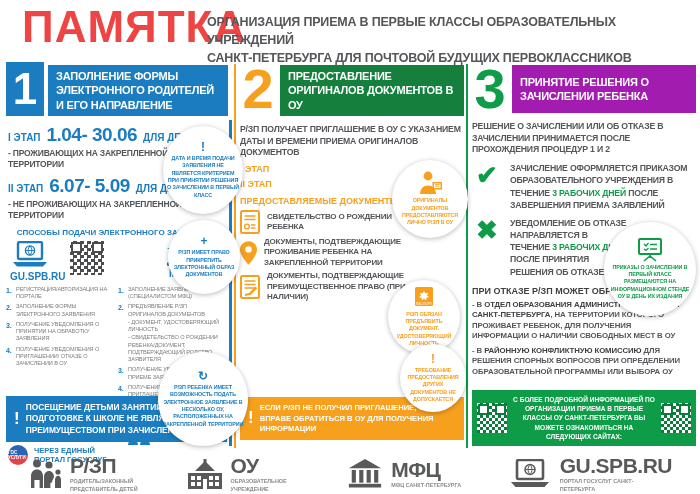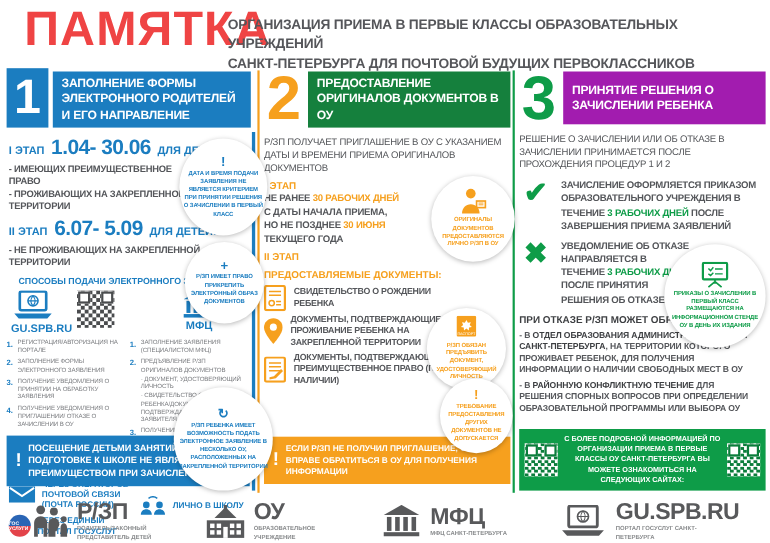--- a/index.html
+++ b/index.html
@@ -45,21 +45,21 @@
   .sub{margin-top:1px}
   .chan-row{display:flex;align-items:center;gap:6px;margin:4px 0 0 2px}
   .chan-txt{font-size:7.5px;font-weight:bold;color:#1b7dc0;line-height:1.25;width:110px}
   .school-row{display:flex;align-items:center;gap:5px}
   .warn-box{position:absolute;left:0;bottom:10px;display:flex;align-items:center;gap:6px;color:#fff;
             font-weight:bold;padding:6px 8px;line-height:1.35}
   .warn-box .bang{font-size:17px}
   .warn-box.blue{background:#1b7dc0;width:205px;font-size:8.4px}
   .warn-box.orangebg{background:#f6a01e;width:208px;font-size:7.6px;bottom:12px}
   
-  .intro{font-size:8.7px;line-height:1.35;font-weight:normal;letter-spacing:-0.2px;margin:2px 0 4px;color:#54565a}
+  .intro{font-size:8.7px;line-height:1.35;font-weight:bold;letter-spacing:-0.2px;margin:2px 0 4px;color:#54565a}
   .etap{font-size:9px;font-weight:bold;color:#f6a01e;margin-top:5px}
   .o-lines{font-size:8.7px;font-weight:bold;line-height:1.4;color:#54565a;width:158px;letter-spacing:-0.2px}
   .o-lines.w{width:224px}
   .hl{color:#f6a01e}
   .docs-title{font-size:9px;font-weight:bold;color:#f6a01e;margin:7px 0 4px}
   .doc-row{display:flex;align-items:center;gap:7px;margin:3px 0;width:170px}
   .doc-txt{font-size:8px;font-weight:bold;line-height:1.3;color:#54565a;letter-spacing:-0.2px}
   
   .mark-row{display:flex;gap:8px;margin-top:6px}
   .mark{font-size:26px;font-weight:bold;color:#0e9c48;line-height:1;flex:0 0 30px;text-align:center}
@@ -118,21 +118,20 @@
       <div class="num-tile">1</div>
       <div class="title-bar blue">ЗАПОЛНЕНИЕ ФОРМЫ ЭЛЕКТРОННОГО РОДИТЕЛЕЙ И ЕГО НАПРАВЛЕНИЕ</div>
     </div>
 
     <div class="stage-row">
       <span class="stage-lab">I ЭТАП</span>
       <span class="stage-dates">1.04- 30.06</span>
       <span class="stage-for">ДЛЯ ДЕТЕЙ:</span>
     </div>
     <div class="bullets">
-      <div>- ИМЕЮЩИХ ПРЕИМУЩЕСТВЕННОЕ ПРАВО</div>
       <div>- ПРОЖИВАЮЩИХ НА ЗАКРЕПЛЕННОЙ ТЕРРИТОРИИ</div>
     </div>
 
     <div class="stage-row">
       <span class="stage-lab">II ЭТАП</span>
       <span class="stage-dates">6.07- 5.09</span>
       <span class="stage-for">ДЛЯ ДЕТЕЙ:</span>
     </div>
     <div class="bullets wide">
       <div>- НЕ ПРОЖИВАЮЩИХ НА ЗАКРЕПЛЕННОЙ ТЕРРИТОРИИ</div>
@@ -227,26 +226,20 @@
 
   <section class="col col2">
     <div class="step-head">
       <div class="big-num orange">2</div>
       <div class="title-bar orange">ПРЕДОСТАВЛЕНИЕ ОРИГИНАЛОВ ДОКУМЕНТОВ В ОУ</div>
     </div>
 
     <div class="intro">Р/ЗП ПОЛУЧАЕТ ПРИГЛАШЕНИЕ В ОУ С УКАЗАНИЕМ ДАТЫ И ВРЕМЕНИ ПРИЕМА ОРИГИНАЛОВ ДОКУМЕНТОВ</div>
 
     <div class="etap">I ЭТАП</div>
-    <div class="o-lines">
-      <span>НЕ РАНЕЕ </span><span class="hl">30 РАБОЧИХ ДНЕЙ</span><br>
-      <span>С ДАТЫ НАЧАЛА ПРИЕМА,</span><br>
-      <span>НО НЕ ПОЗДНЕЕ </span><span class="hl">30 ИЮНЯ</span><br>
-      <span>ТЕКУЩЕГО ГОДА</span>
-    </div>
 
     <div class="etap">II ЭТАП</div>
 
     <div class="docs-title">ПРЕДОСТАВЛЯЕМЫЕ ДОКУМЕНТЫ:</div>
 
     <div class="doc-row">
       <span>
         <svg width="20" height="24" viewBox="0 0 20 24">
             <rect x="1" y="1" width="18" height="22" rx="1.5" fill="none" stroke="#f6a01e" stroke-width="2"></rect>
             <path d="M4.5 6h11M4.5 9.5h11" stroke="#f6a01e" stroke-width="1.4"></path>
@@ -302,21 +295,21 @@
       <div class="g-txt" style="width:118px">
         <span>УВЕДОМЛЕНИЕ ОБ ОТКАЗЕ НАПРАВЛЯЕТСЯ В ТЕЧЕНИЕ </span><span class="ghl">3 РАБОЧИХ ДНЕЙ</span><span> ПОСЛЕ ПРИНЯТИЯ РЕШЕНИЯ ОБ ОТКАЗЕ</span>
       </div>
     </div>
 
     <div class="refusal-title">ПРИ ОТКАЗЕ Р/ЗП МОЖЕТ ОБРАТИТЬСЯ:</div>
     <div class="ref-p" style="width:218px">
       <span>- В </span><b>ОТДЕЛ ОБРАЗОВАНИЯ АДМИНИСТРАЦИИ РАЙОНА САНКТ-ПЕТЕРБУРГА</b><span>, НА ТЕРРИТОРИИ КОТОРОГО ПРОЖИВАЕТ РЕБЕНОК, ДЛЯ ПОЛУЧЕНИЯ ИНФОРМАЦИИ О НАЛИЧИИ СВОБОДНЫХ МЕСТ В ОУ</span>
     </div>
     <div class="ref-p" style="width:218px">
-      <span>- В </span><b>РАЙОННУЮ КОНФЛИКТНУЮ ТЕЧЕНИЕ</b><span> ДЛЯ РЕШЕНИЯ СПОРНЫХ ВОПРОСОВ ПРИ ОПРЕДЕЛЕНИИ ОБРАЗОВАТЕЛЬНОЙ ПРОГРАММЫ ИЛИ ВЫБОРА ОУ</span>
+      <span>- В </span><b>РАЙОННУЮ КОНФЛИКТНУЮ КОМИССИЮ</b><span> ДЛЯ РЕШЕНИЯ СПОРНЫХ ВОПРОСОВ ПРИ ОПРЕДЕЛЕНИИ ОБРАЗОВАТЕЛЬНОЙ ПРОГРАММЫ ИЛИ ВЫБОРА ОУ</span>
     </div>
 
     <div class="info-box">
       <div class="qr green small"></div>
       <div class="info-txt">С БОЛЕЕ ПОДРОБНОЙ ИНФОРМАЦИЕЙ ПО ОРГАНИЗАЦИИ ПРИЕМА В ПЕРВЫЕ КЛАССЫ ОУ САНКТ-ПЕТЕРБУРГА ВЫ МОЖЕТЕ ОЗНАКОМИТЬСЯ НА СЛЕДУЮЩИХ САЙТАХ:</div>
       <div class="qr green small"></div>
     </div>
   </section>
 
   <div class="circle" style="left:163px;top:126px;width:80px;height:88px">

